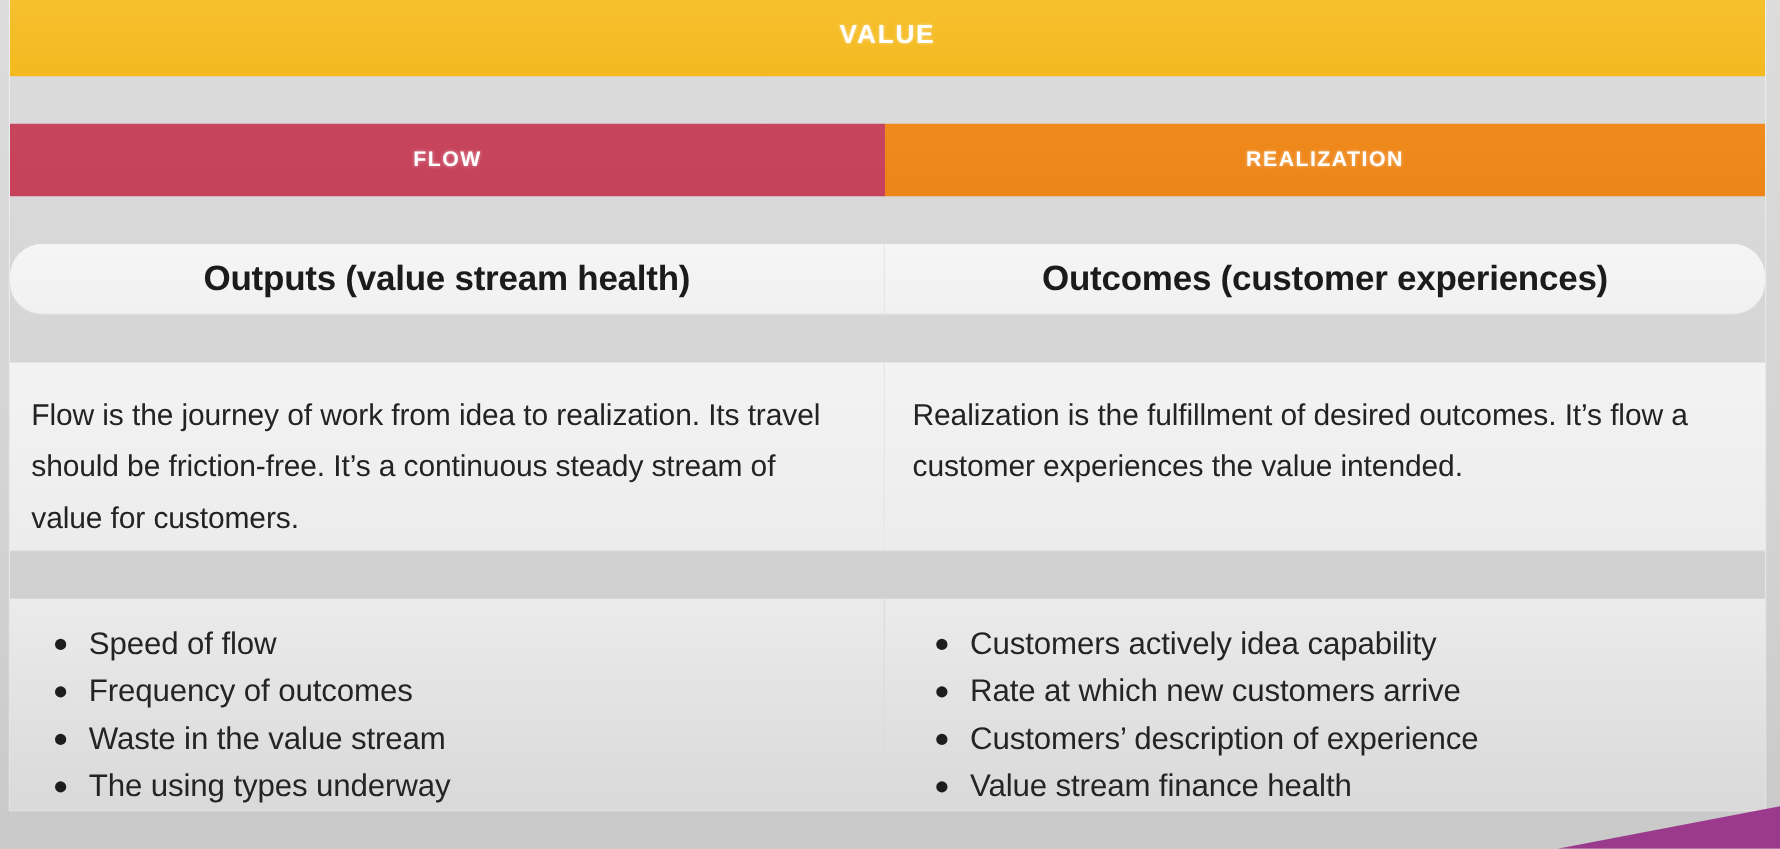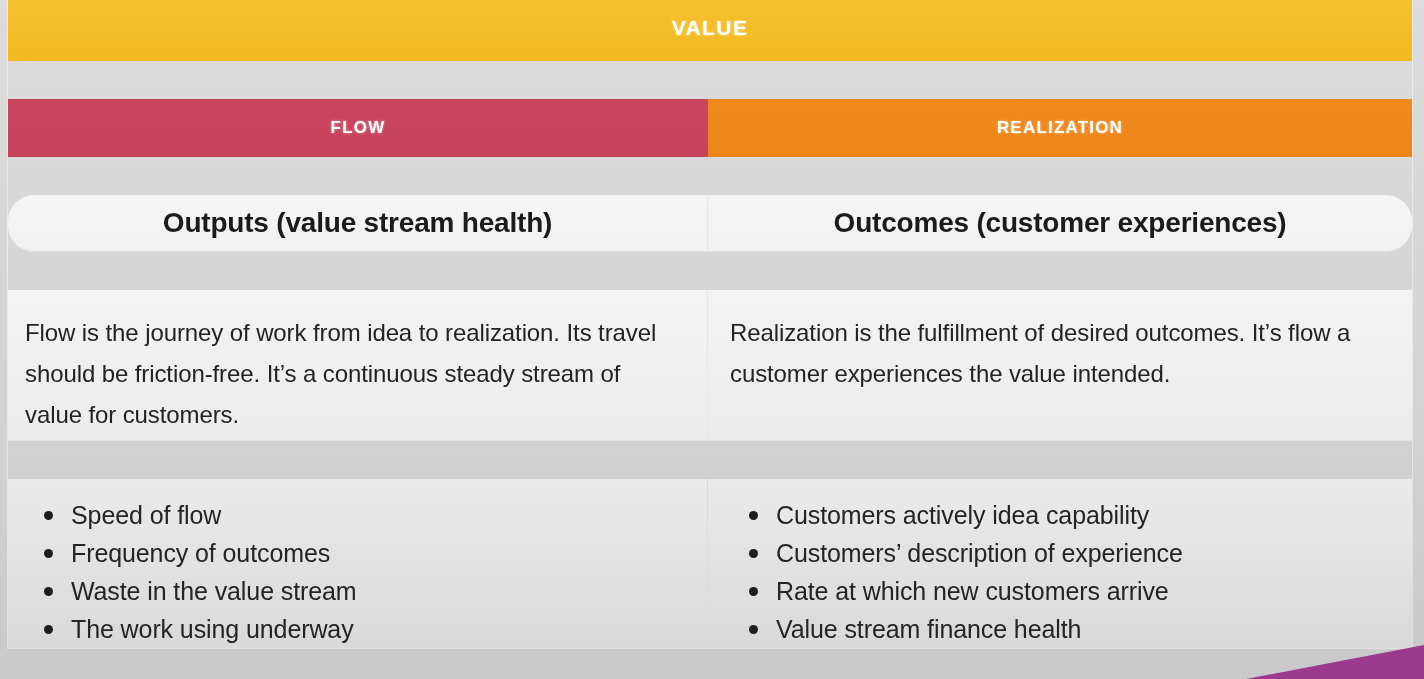--- a/index.html
+++ b/index.html
@@ -208,28 +208,28 @@
       <p>Realization is the fulfillment of desired outcomes. It’s flow a customer experiences the value intended.</p>
     </div>
   </div>
 
   <div class="bul-row">
     <div class="bul-cell left">
       <ul>
         <li><span class="dot"></span><span>Speed of flow</span></li>
         <li><span class="dot"></span><span>Frequency of outcomes</span></li>
         <li><span class="dot"></span><span>Waste in the value stream</span></li>
-        <li><span class="dot"></span><span>The work using underway</span></li>
+        <li><span class="dot"></span><span>The using types underway</span></li>
       </ul>
     </div>
     <div class="bul-cell right">
       <ul>
         <li><span class="dot"></span><span>Customers actively idea capability</span></li>
+        <li><span class="dot"></span><span>Rate at which new customers arrive</span></li>
         <li><span class="dot"></span><span>Customers’ description of experience</span></li>
-        <li><span class="dot"></span><span>Rate at which new customers arrive</span></li>
         <li><span class="dot"></span><span>Value stream finance health</span></li>
       </ul>
     </div>
   </div>
 
 </div>
 
 <svg id="purple-accent" viewBox="0 0 1424 679" preserveAspectRatio="none">
   <polygon points="1424,645 1424,679 1246,679" fill="#9B3A8C"></polygon>
 </svg>

